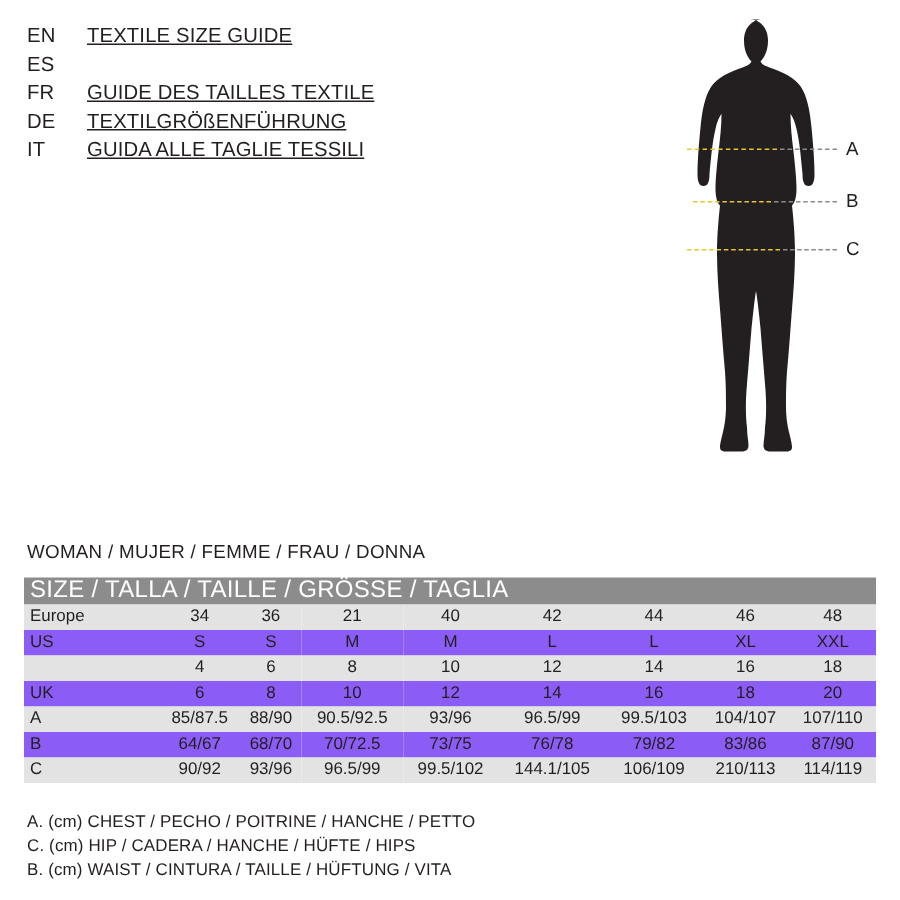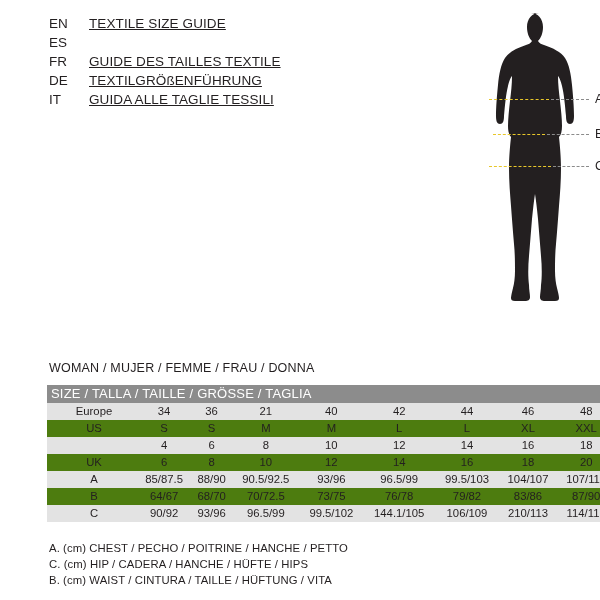--- a/index.html
+++ b/index.html
@@ -11,21 +11,20 @@
     height: 600px;
     background: #ffffff;
     font-family: "Liberation Sans", sans-serif;
     color: #231f20;
     overflow: hidden;
   }
   .page {
     position: relative;
     width: 512px;
     height: 600px;
-    margin-left: 31px;
   }
 
   
   .lang-block {
     position: absolute;
     left: 18px;
     top: 16px;
     width: 330px;
   }
   .lang-row {
@@ -93,40 +92,40 @@
   }
   table.size-table td {
     padding: 0;
     height: 17px;
     line-height: 17px;
     text-align: center;
     font-size: 11.3px;
     white-space: nowrap;
   }
   table.size-table td.rowlabel {
-    text-align: center;
+    text-align: left;
     padding-left: 4px;
     width: 86px;
   }
   tr.header-row td {
     background: #8c8c8c;
     color: #ffffff;
     font-weight: normal;
     text-align: left;
     padding-left: 4px;
     height: 18px;
     line-height: 18px;
     letter-spacing: 0.2px;
-    font-size: 13px;
+    font-size: 16px;
   }
   tr.shade td {
     background: #e3e3e3;
   }
   tr.plain td {
-    background: #4d7c0f;
+    background: #8b5cf6;
   }
 
   
   .legend {
     position: absolute;
     left: 18px;
     top: 540px;
     font-size: 11.3px;
     color: #231f20;
   }

